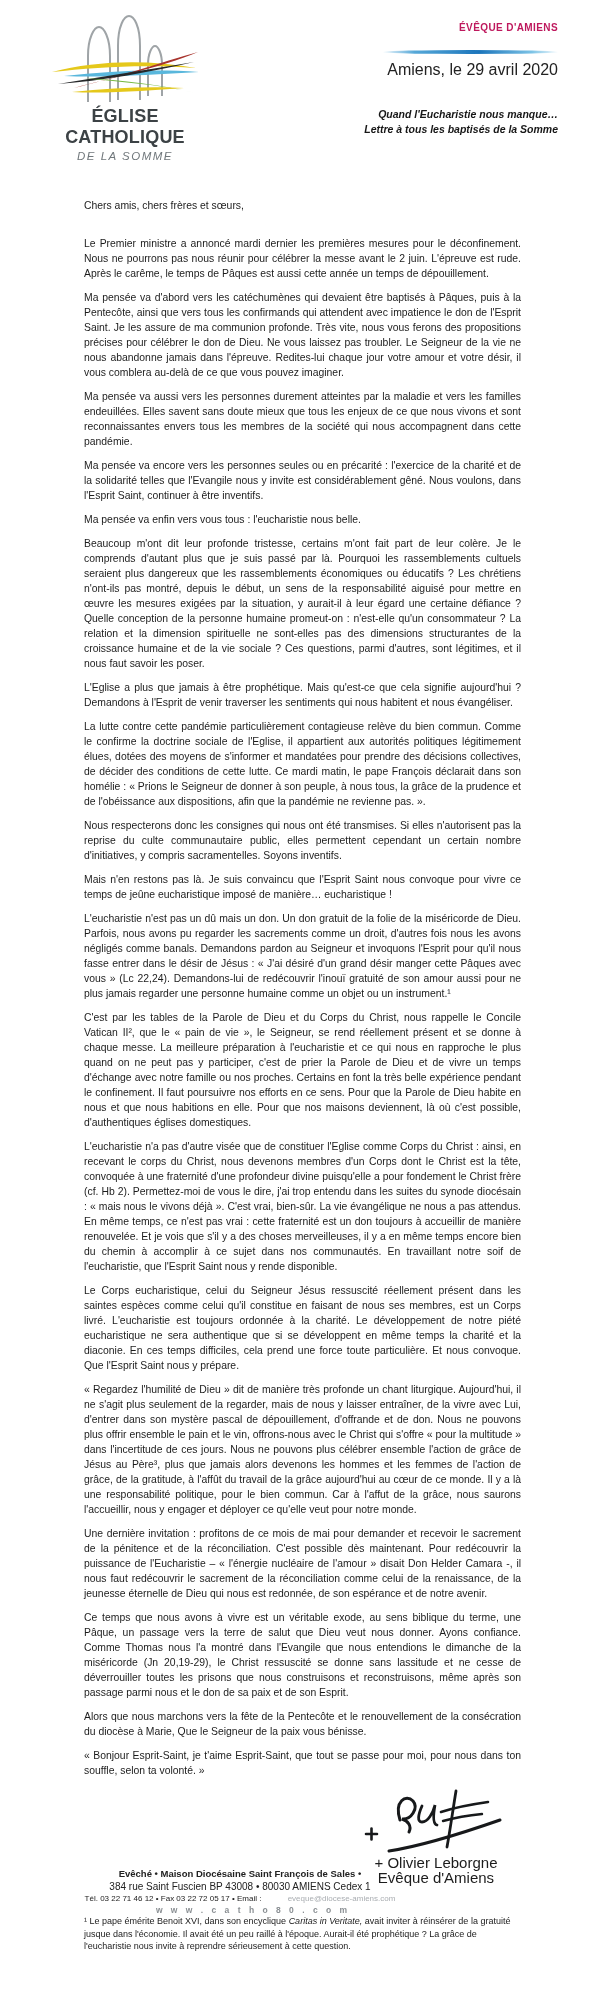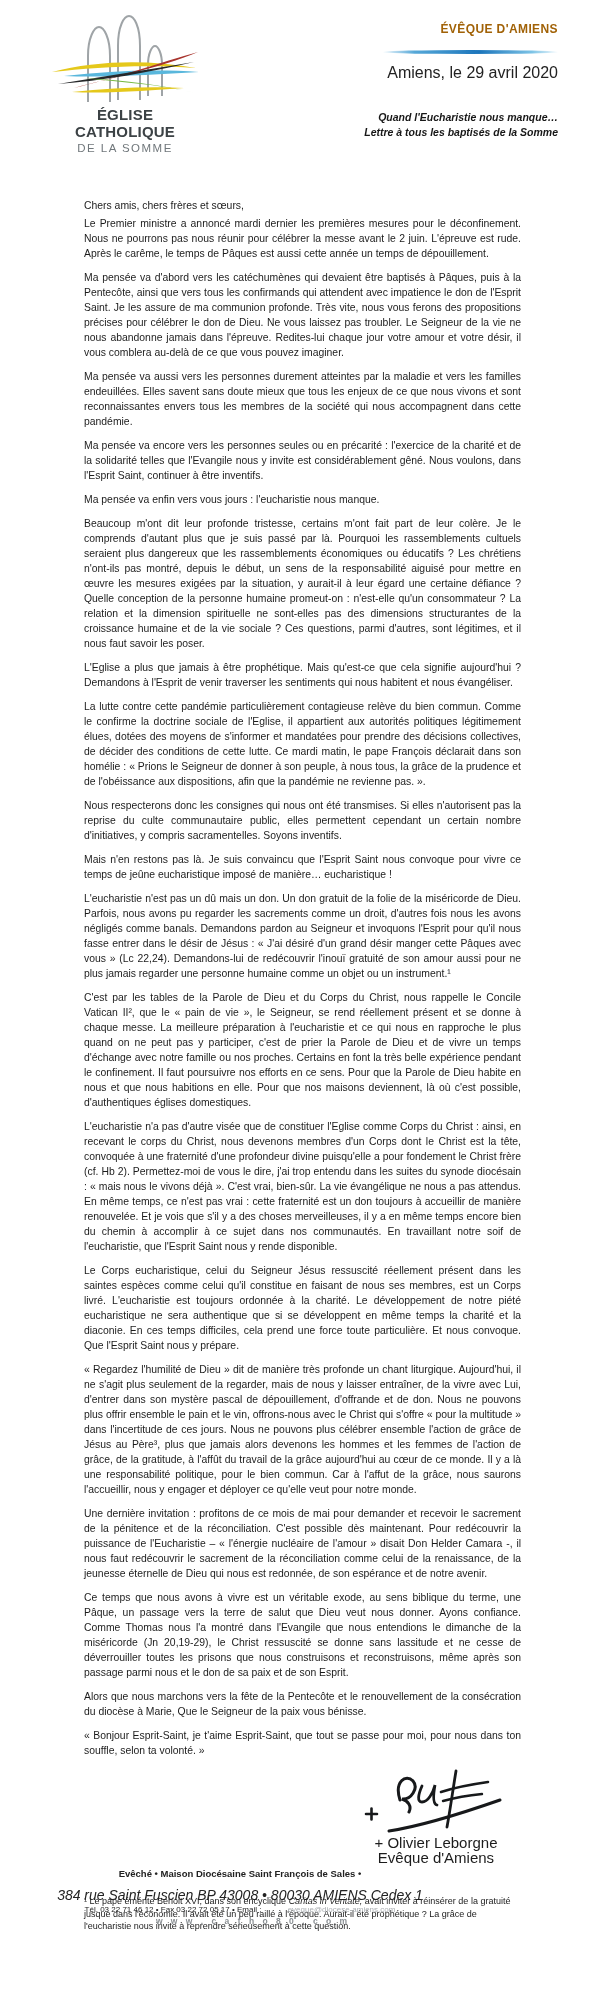--- a/index.html
+++ b/index.html
@@ -3,45 +3,45 @@
 <meta charset="utf-8">
 <style>
   html,body{margin:0;padding:0;background:#ffffff;}
   .page{
     position:relative;width:604px;height:1989px;background:#fff;overflow:hidden;
     font-family:"Liberation Sans","DejaVu Sans",sans-serif;color:#1f1f1f;
   }
   
   .logo-block{position:absolute;left:50px;top:12px;width:150px;text-align:center;}
   .logo-art{display:block;margin:0 auto;}
-  .logo-line1{font-size:15px;font-weight:bold;color:#3c4245;letter-spacing:.2px;margin-top:2px;}
-  .logo-line2{font-size:11.5px;color:#70777b;letter-spacing:1.5px;margin-top:2px;}
+  .logo-line1{font-size:18px;font-weight:bold;color:#3c4245;letter-spacing:.2px;margin-top:2px;}
+  .logo-line2{font-size:11.5px;color:#70777b;letter-spacing:1.5px;margin-top:2px;font-style:italic;}
   .head-right{position:absolute;right:46px;top:22px;width:300px;text-align:right;}
-  .head-title{font-size:12px;font-weight:bold;color:#a16207;letter-spacing:.4px;}
+  .head-title{font-size:10px;font-weight:bold;color:#be185d;letter-spacing:.4px;}
   .head-rule{position:absolute;right:0;top:28px;width:175px;height:4px;border-radius:50%;
     background:linear-gradient(90deg,rgba(175,216,240,.15),#56a8d8 18%,#1b75bb 55%,#7cc3e6 85%,rgba(185,222,245,.12));}
   .head-date{margin-top:28px;font-size:16px;color:#222;}
   .head-subject{margin-top:28px;font-size:10.5px;line-height:15px;font-weight:bold;font-style:italic;color:#171717;}
   
   .letter{position:absolute;left:84px;top:198px;width:437px;font-size:10.4px;line-height:15px;
     text-align:justify;color:#1c1c1c;}
   .letter p{margin:0 0 9px 0;}
-  .letter p.salutation{text-align:left;margin-bottom:3px;}
+  .letter p.salutation{text-align:left;margin-bottom:23px;}
   
   .sig-block{width:170px;margin:2px 0 0 auto;text-align:center;}
   .sig-scrawl{display:block;margin:0 auto -4px auto;}
   .sig-name,.sig-title{font-size:15px;line-height:15px;text-align:center;color:#1c1c1c;}
   
   .footnotes{margin-top:30px;font-size:9px;line-height:12.6px;text-align:left;color:#222;}
   .footnotes p{margin:0;}
   .footnotes i{font-style:italic;}
   
   .footer{position:absolute;left:0;top:1868px;width:480px;text-align:center;color:#222;}
   .f1{font-size:9.5px;font-weight:bold;}
-  .f2{font-size:14px;margin-top:8px;font-style:italic;}
+  .f2{font-size:10px;margin-top:2px;}
   .f3{font-size:8px;margin-top:2px;}
   .f3 .mail{color:#a9adb1;padding-left:24px;}
   .f4{font-size:8.5px;margin-top:2px;color:#8a8f93;font-weight:bold;letter-spacing:3px;padding-left:26px;}
 </style>
 </head>
 <body>
 
 <div class="page">
 
   <div class="logo-block">
@@ -73,21 +73,21 @@
       <div>Lettre à tous les baptisés de la Somme</div>
     </div>
   </div>
 
   <div class="letter">
     <p class="salutation">Chers amis, chers frères et sœurs,</p>
     <p>Le Premier ministre a annoncé mardi dernier les premières mesures pour le déconfinement. Nous ne pourrons pas nous réunir pour célébrer la messe avant le 2 juin. L'épreuve est rude. Après le carême, le temps de Pâques est aussi cette année un temps de dépouillement.</p>
     <p>Ma pensée va d'abord vers les catéchumènes qui devaient être baptisés à Pâques, puis à la Pentecôte, ainsi que vers tous les confirmands qui attendent avec impatience le don de l'Esprit Saint. Je les assure de ma communion profonde. Très vite, nous vous ferons des propositions précises pour célébrer le don de Dieu. Ne vous laissez pas troubler. Le Seigneur de la vie ne nous abandonne jamais dans l'épreuve. Redites-lui chaque jour votre amour et votre désir, il vous comblera au-delà de ce que vous pouvez imaginer.</p>
     <p>Ma pensée va aussi vers les personnes durement atteintes par la maladie et vers les familles endeuillées. Elles savent sans doute mieux que tous les enjeux de ce que nous vivons et sont reconnaissantes envers tous les membres de la société qui nous accompagnent dans cette pandémie.</p>
     <p>Ma pensée va encore vers les personnes seules ou en précarité : l'exercice de la charité et de la solidarité telles que l'Evangile nous y invite est considérablement gêné. Nous voulons, dans l'Esprit Saint, continuer à être inventifs.</p>
-    <p>Ma pensée va enfin vers vous jours : l'eucharistie nous manque.</p>
+    <p>Ma pensée va enfin vers vous tous : l'eucharistie nous belle.</p>
     <p>Beaucoup m'ont dit leur profonde tristesse, certains m'ont fait part de leur colère.  Je le comprends d'autant plus que je suis passé par là. Pourquoi les rassemblements cultuels seraient plus dangereux que les rassemblements économiques ou éducatifs ? Les chrétiens n'ont-ils pas montré, depuis le début, un sens de la responsabilité aiguisé pour mettre en œuvre les mesures exigées par la situation, y aurait-il à leur égard une certaine défiance ? Quelle conception de la personne humaine promeut-on : n'est-elle qu'un consommateur ? La relation et la dimension spirituelle ne sont-elles pas des dimensions structurantes de la croissance humaine et de la vie sociale ? Ces questions, parmi d'autres, sont légitimes, et il nous faut savoir les poser.</p>
     <p>L'Eglise a plus que jamais à être prophétique. Mais qu'est-ce que cela signifie aujourd'hui ? Demandons à l'Esprit de venir traverser les sentiments qui nous habitent et nous évangéliser.</p>
     <p>La lutte contre cette pandémie particulièrement contagieuse relève du bien commun. Comme le confirme la doctrine sociale de l'Eglise, il appartient aux autorités politiques légitimement élues, dotées des moyens de s'informer et mandatées pour prendre des décisions collectives, de décider des conditions de cette lutte.  Ce mardi matin, le pape François déclarait dans son homélie : « Prions le Seigneur de donner à son peuple, à nous tous, la grâce de la prudence et de l'obéissance aux dispositions, afin que la pandémie ne revienne pas. ».</p>
     <p>Nous respecterons donc les consignes qui nous ont été transmises. Si elles n'autorisent pas la reprise du culte communautaire public, elles permettent cependant un certain nombre d'initiatives, y compris sacramentelles. Soyons inventifs.</p>
     <p>Mais n'en restons pas là. Je suis convaincu que l'Esprit Saint nous convoque pour vivre ce temps de jeûne eucharistique imposé de manière… eucharistique !</p>
     <p>L'eucharistie n'est pas un dû mais un don. Un don gratuit de la folie de la miséricorde de Dieu. Parfois, nous avons pu regarder les sacrements comme un droit, d'autres fois nous les avons négligés comme banals. Demandons pardon au Seigneur et invoquons l'Esprit pour qu'il nous fasse entrer dans le désir de Jésus : « J'ai désiré d'un grand désir manger cette Pâques avec vous » (Lc 22,24). Demandons-lui de redécouvrir l'inouï gratuité de son amour aussi pour ne plus jamais regarder une personne humaine comme un objet ou un instrument.¹</p>
     <p>C'est par les tables de la Parole de Dieu et du Corps du Christ, nous rappelle le Concile Vatican II², que le « pain de vie », le Seigneur, se rend réellement présent et se donne à chaque messe. La meilleure préparation à l'eucharistie et ce qui nous en rapproche le plus quand on ne peut pas y participer, c'est de prier la Parole de Dieu et de vivre un temps d'échange avec notre famille ou nos proches.  Certains en font la très belle expérience pendant le confinement. Il faut poursuivre nos efforts en ce sens. Pour que la Parole de Dieu habite en nous et que nous habitions en elle. Pour que nos maisons deviennent, là où c'est possible, d'authentiques églises domestiques.</p>
     <p>L'eucharistie n'a pas d'autre visée que de constituer l'Eglise comme Corps du Christ : ainsi, en recevant le corps du Christ, nous devenons membres d'un Corps dont le Christ est la tête, convoquée à une fraternité d'une profondeur divine puisqu'elle a pour fondement le Christ frère (cf. Hb 2). Permettez-moi de vous le dire, j'ai trop entendu dans les suites du synode diocésain : « mais nous le vivons déjà ». C'est vrai, bien-sûr. La vie évangélique ne nous a pas attendus. En même temps, ce n'est pas vrai : cette fraternité est un don toujours à accueillir de manière renouvelée. Et je vois que s'il y a des choses merveilleuses, il y a en même temps encore bien du chemin à accomplir à ce sujet dans nos communautés. En travaillant notre soif de l'eucharistie, que l'Esprit Saint nous y rende disponible.</p>
     <p>Le Corps eucharistique, celui du Seigneur Jésus ressuscité réellement présent dans les saintes espèces comme celui qu'il constitue en faisant de nous ses membres, est un Corps livré. L'eucharistie est toujours ordonnée à la charité. Le développement de notre piété eucharistique ne sera authentique que si se développent en même temps la charité et la diaconie. En ces temps difficiles, cela prend une force toute particulière. Et nous convoque. Que l'Esprit Saint nous y prépare.</p>
     <p>« Regardez l'humilité de Dieu » dit de manière très profonde un chant liturgique. Aujourd'hui, il ne s'agit plus seulement de la regarder, mais de nous y laisser entraîner, de la vivre avec Lui, d'entrer dans son mystère pascal de dépouillement, d'offrande et de don. Nous ne pouvons plus offrir ensemble le pain et le vin, offrons-nous avec le Christ qui s'offre « pour la multitude » dans l'incertitude de ces jours. Nous ne pouvons plus célébrer ensemble l'action de grâce de Jésus au Père³, plus que jamais alors devenons les hommes et les femmes de l'action de grâce, de la gratitude, à l'affût du travail de la grâce aujourd'hui au cœur de ce monde. Il y a là une responsabilité politique, pour le bien commun. Car à l'affut de la grâce, nous saurons l'accueillir, nous y engager et déployer ce qu'elle veut pour notre monde.</p>

